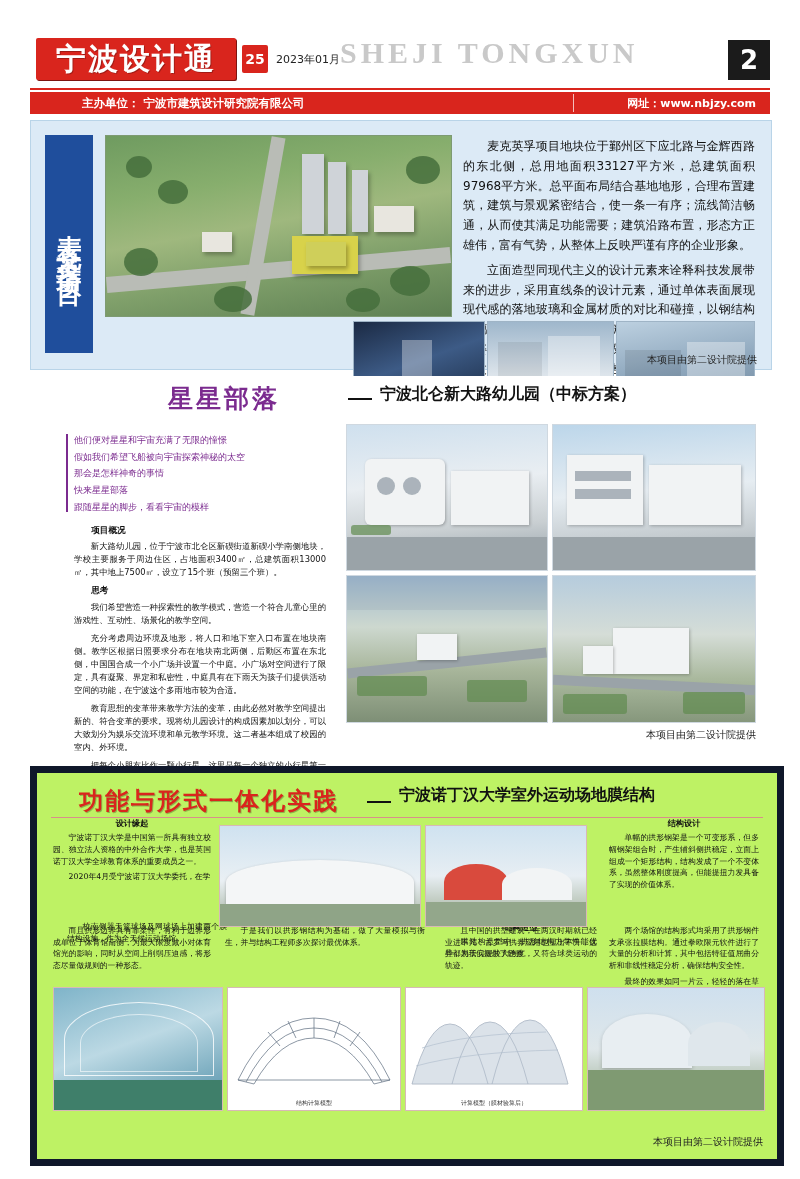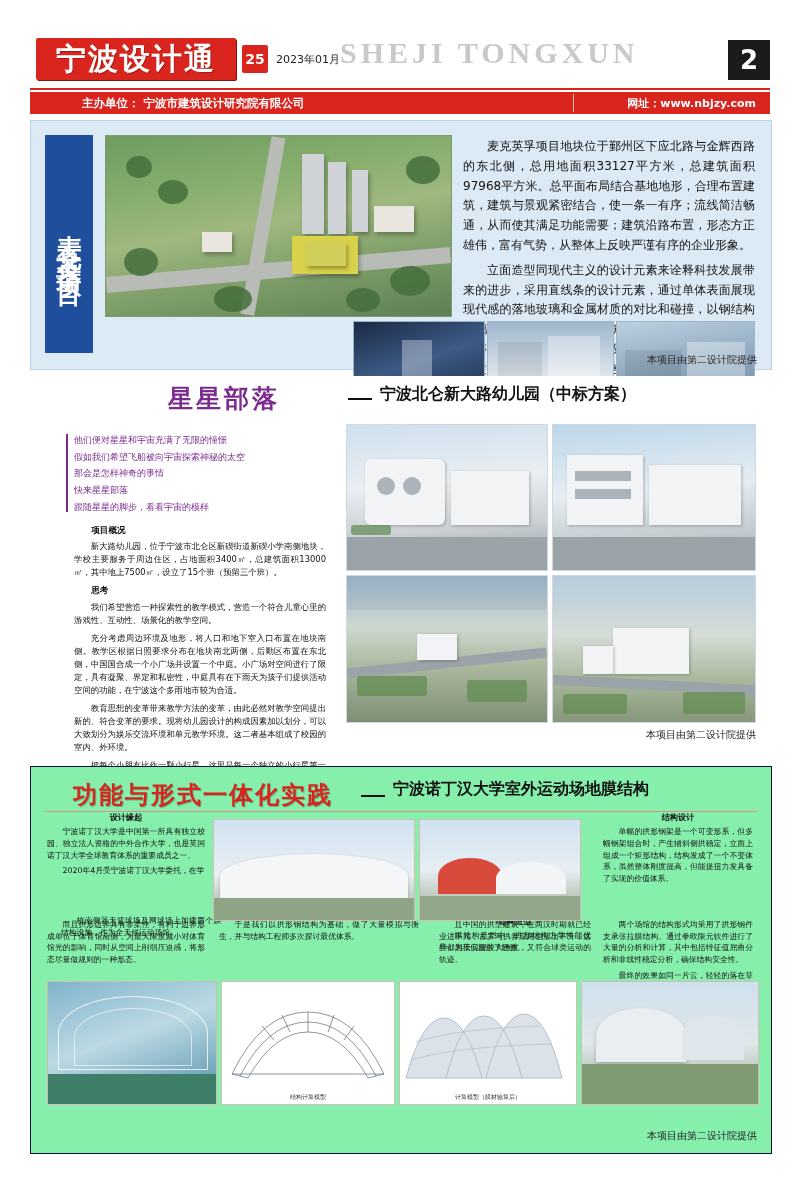--- a/index.html
+++ b/index.html
@@ -97,21 +97,21 @@
   .g1{left:0;top:0;width:200px;height:145px;background:linear-gradient(175deg,#cfe0ee 0%,#e9eef2 40%,#c9cfd2 70%,#8d9aa2 100%);}
   .g2{left:206px;top:0;width:202px;height:145px;background:linear-gradient(175deg,#bcd6ea 0%,#e6edf2 45%,#c4cbcf 75%,#9aa6ad 100%);}
   .g3{left:0;top:151px;width:200px;height:146px;background:linear-gradient(180deg,#9fb9cf 0%,#cdd8cf 35%,#a7b59a 65%,#7e8f76 100%);}
   .g4{left:206px;top:151px;width:202px;height:146px;background:linear-gradient(180deg,#b6ccdd 0%,#d5ddd7 40%,#aab99e 70%,#86977c 100%);}
   .g .blk{position:absolute;background:#f1f3f4;box-shadow:1px 1px 3px rgba(0,0,0,.25);}
   .g .dk{position:absolute;background:rgba(40,60,80,.35);}
   .g .rd{position:absolute;background:#9aa3a8;}
   .g .gr{position:absolute;background:#5f8a4e;opacity:.7;border-radius:3px;}
 
   
-  .sec3{position:absolute;left:30px;top:766px;width:740px;height:386px;background:#86efac;border:1px solid #0f172a;}
+  .sec3{position:absolute;left:30px;top:766px;width:740px;height:386px;background:#bef264;border:7px solid #0f172a;}
   .sec3-title{
     position:absolute;left:42px;top:12px;font-size:24px;font-weight:bold;color:#d9251d;letter-spacing:2px;
   }
   .sec3-dash{position:absolute;left:330px;top:28px;width:24px;height:2px;background:#111;}
   .sec3-sub{position:absolute;left:362px;top:12px;font-size:16px;font-weight:bold;color:#111;}
   .sec3-rule{position:absolute;left:14px;top:44px;width:712px;height:1px;background:#d98f8a;}
 
   .cols{position:absolute;left:16px;top:44px;width:710px;height:152px;}
   .col{position:absolute;top:0;width:158px;font-size:7.8px;line-height:1.5;color:#111;text-align:justify;}
   .col h5{margin:0 0 3px 0;font-size:8.2px;font-weight:bold;text-align:center;}

